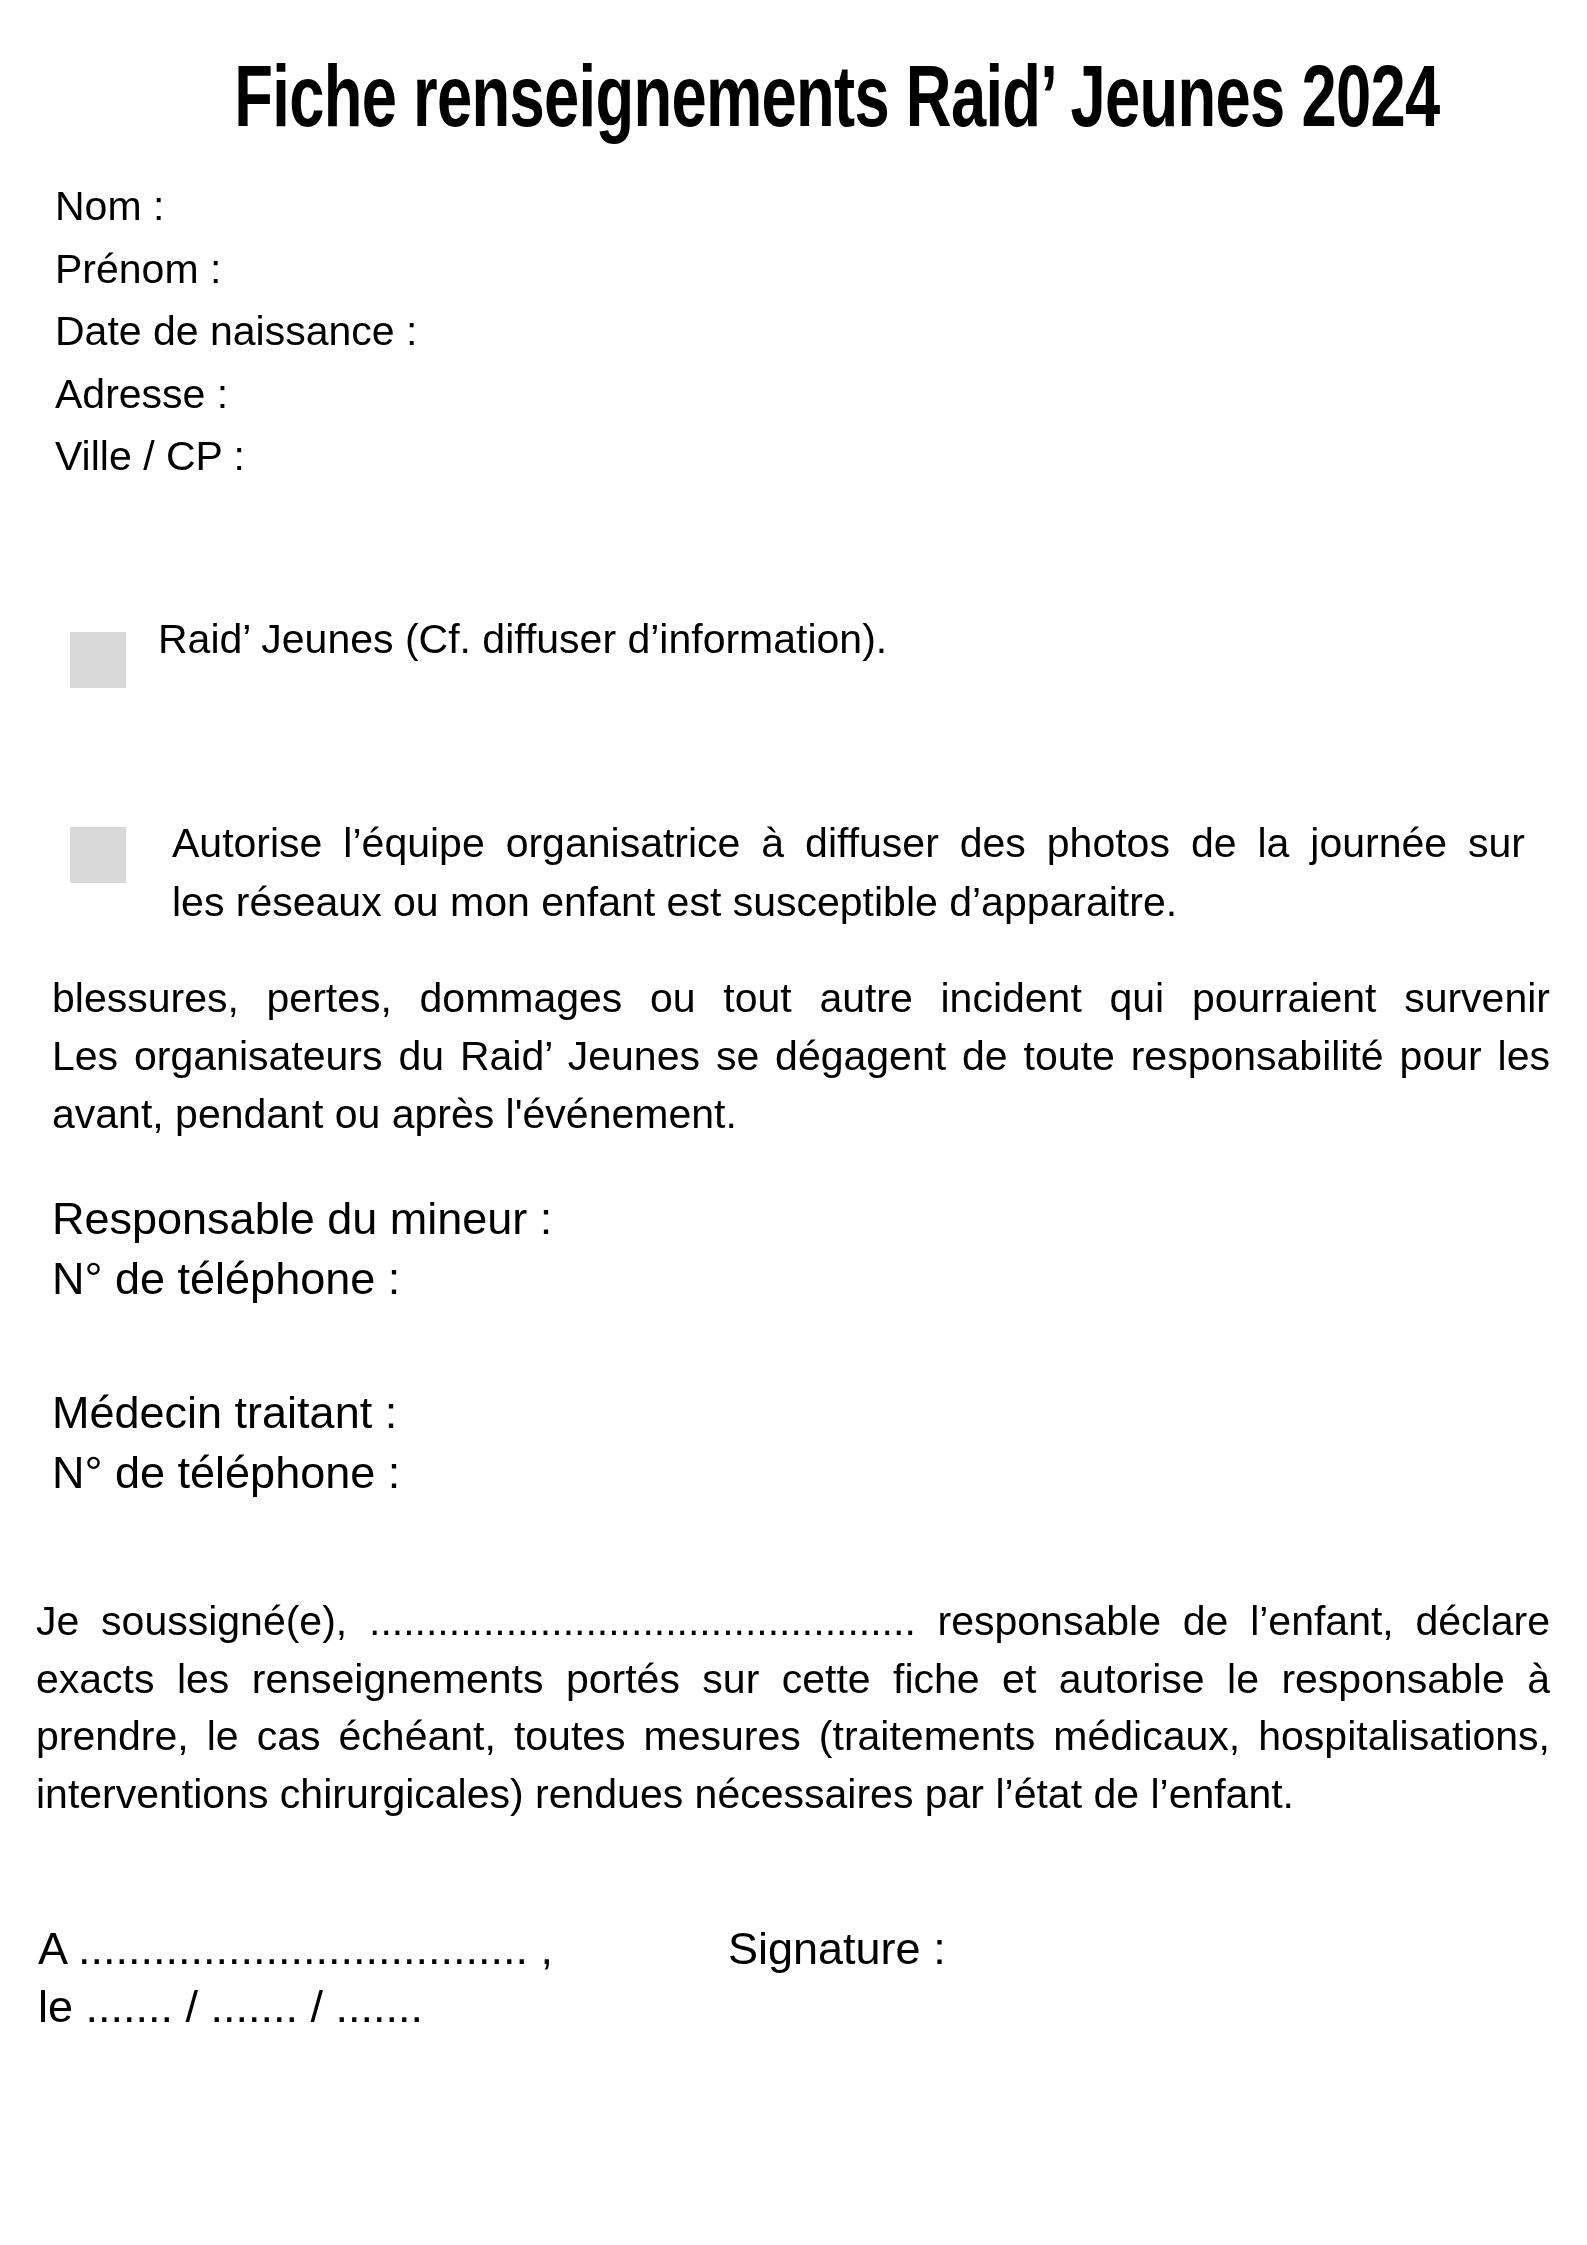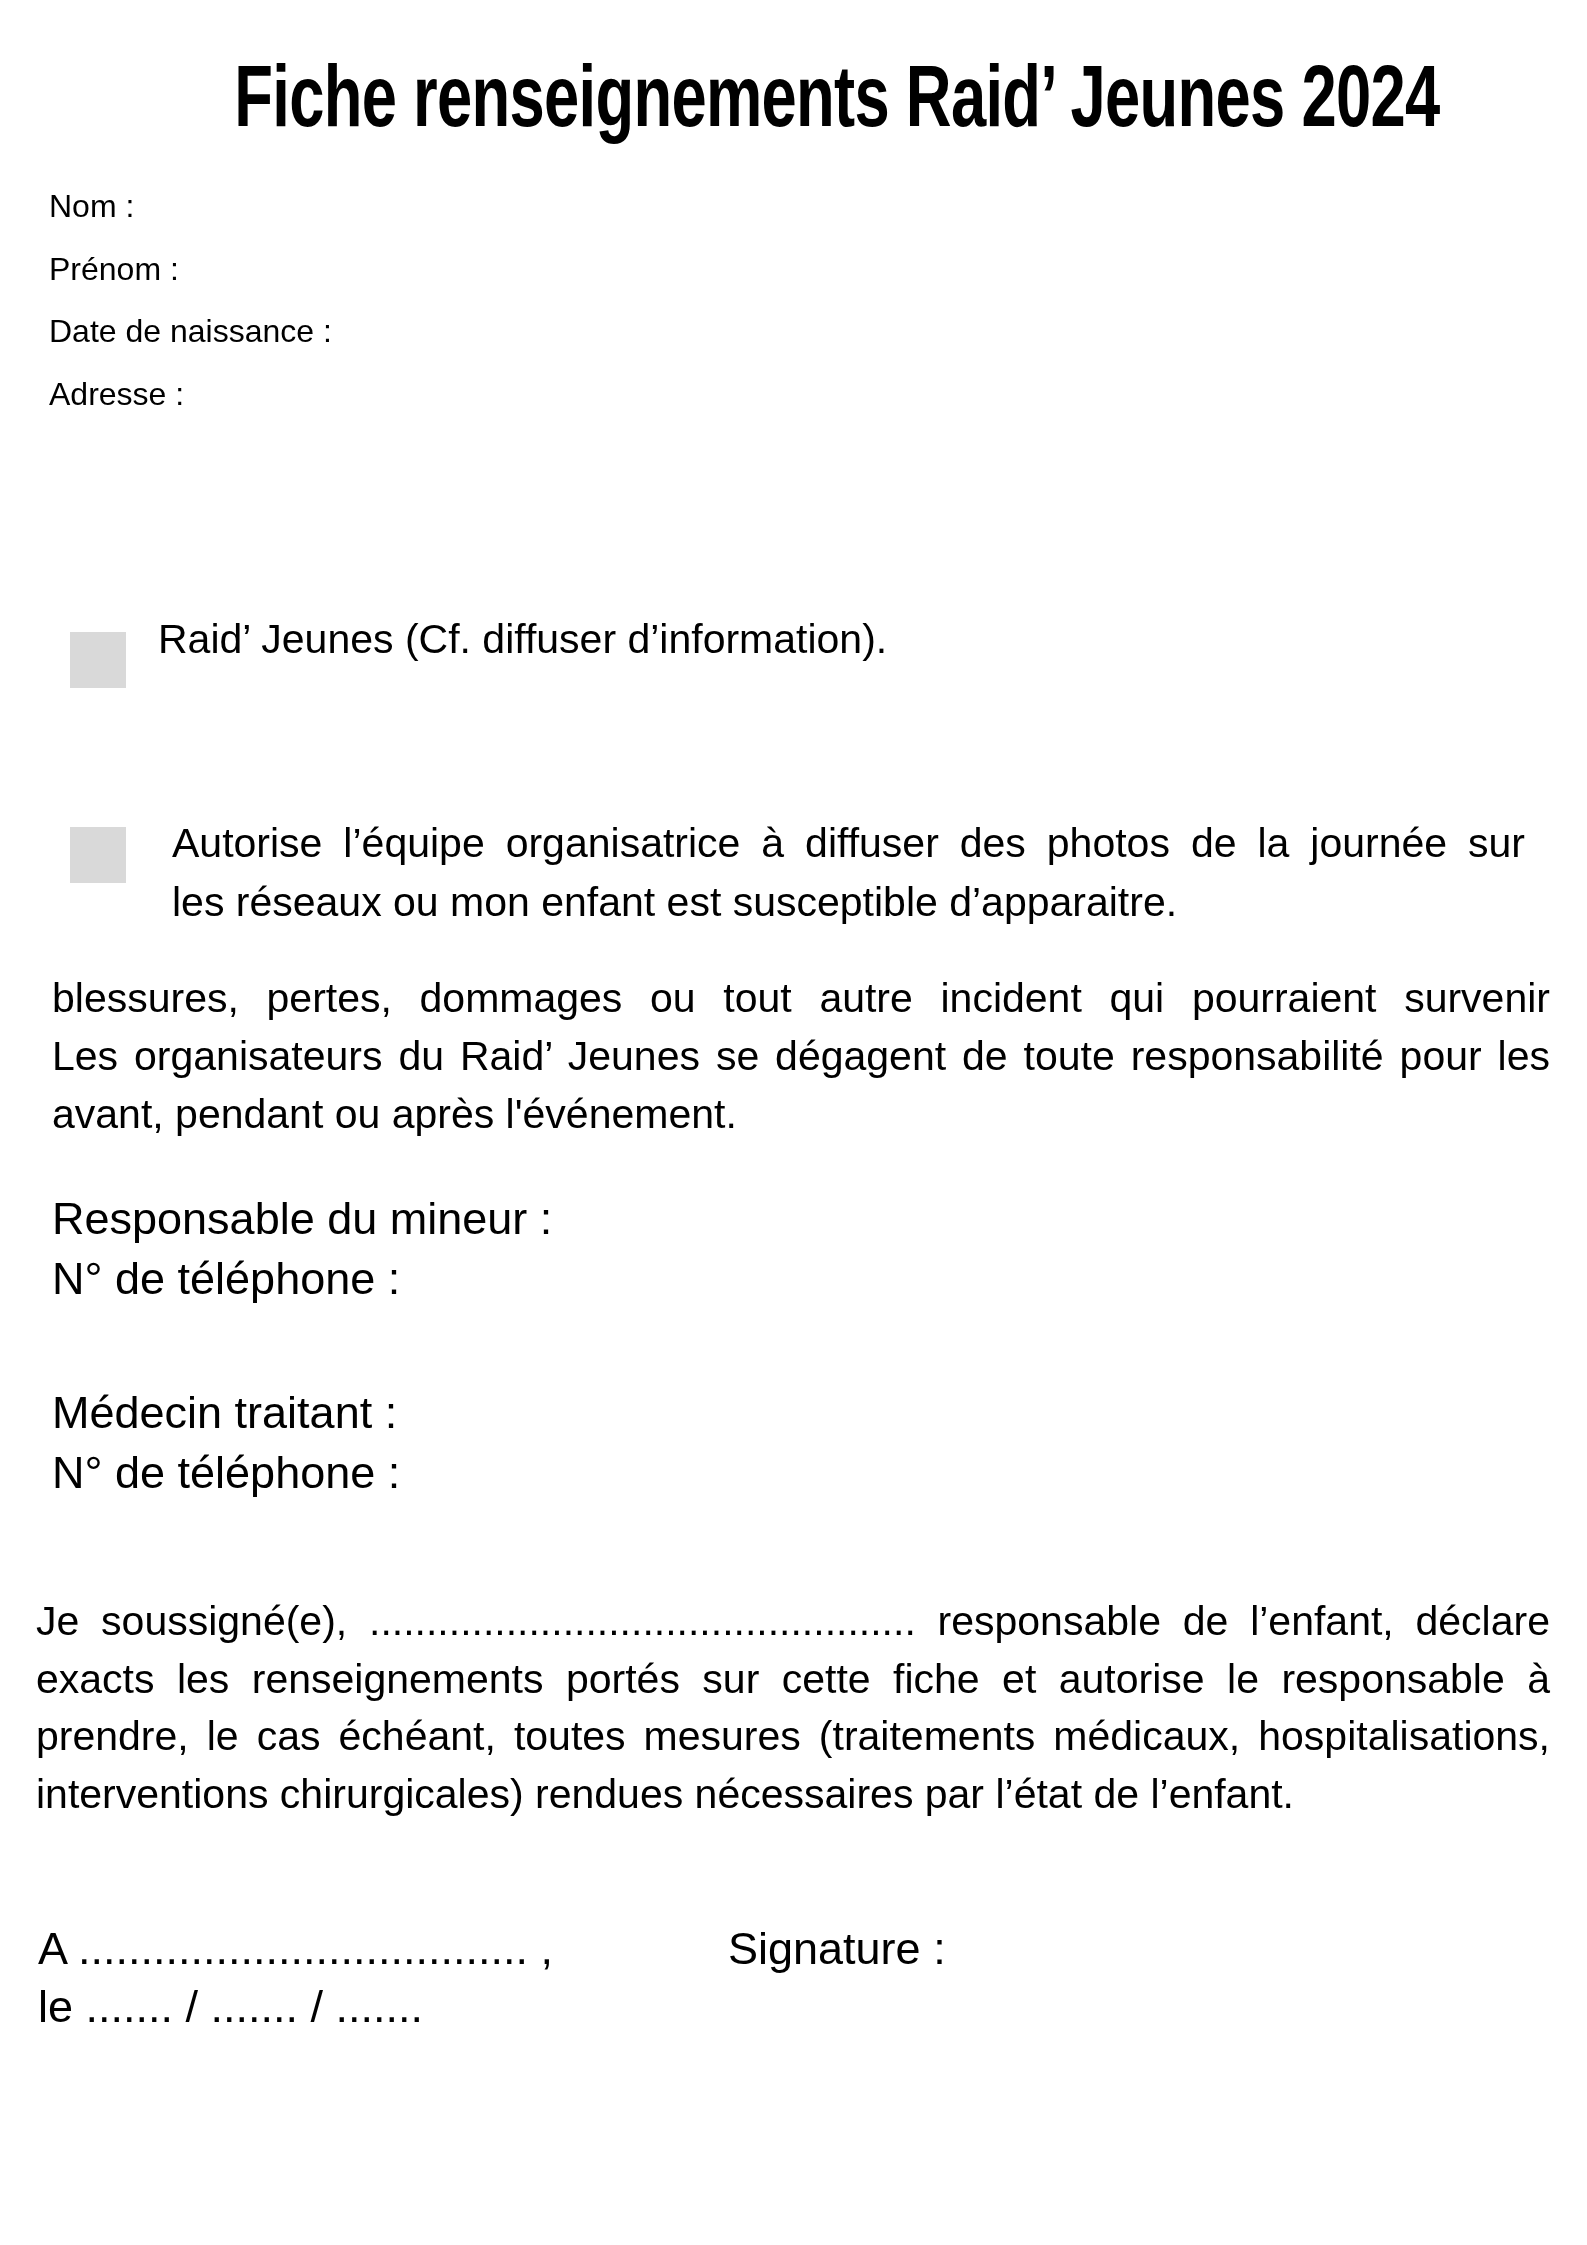--- a/index.html
+++ b/index.html
@@ -30,23 +30,23 @@
   }
   .title-inner {
     display: inline-block;
     transform: scaleX(0.72);
     transform-origin: 50% 50%;
     letter-spacing: -1px;
   }
   
   .fields {
     position: absolute;
-    left: 49px;
+    left: 55px;
     top: 175px;
-    font-size: 32px;
+    font-size: 41px;
     line-height: 62.5px;
   }
   
   .checkbox {
     position: absolute;
     width: 56px;
     height: 56px;
     background: #d9d9d9;
   }
   .cb-activities { left: 70px; top: 632px; }
@@ -101,20 +101,21 @@
 
   <div class="title-wrap">
     <span class="title-inner">Fiche renseignements Raid’ Jeunes 2024</span>
   </div>
 
   <div class="fields">
     <div>Nom :</div>
     <div>Prénom :</div>
     <div>Date de naissance :</div>
     <div>Adresse :</div>
+    <div>Ville / CP :</div>
   </div>
 
   <div class="checkbox cb-activities"></div>
   <div class="para p-activities">
     <div class="ll">Raid’ Jeunes (Cf. diffuser d’information).</div>
   </div>
 
   <div class="checkbox cb-photos"></div>
   <div class="para p-photos">
     <div class="jl">Autorise l’équipe organisatrice à diffuser des photos de la journée sur</div>

